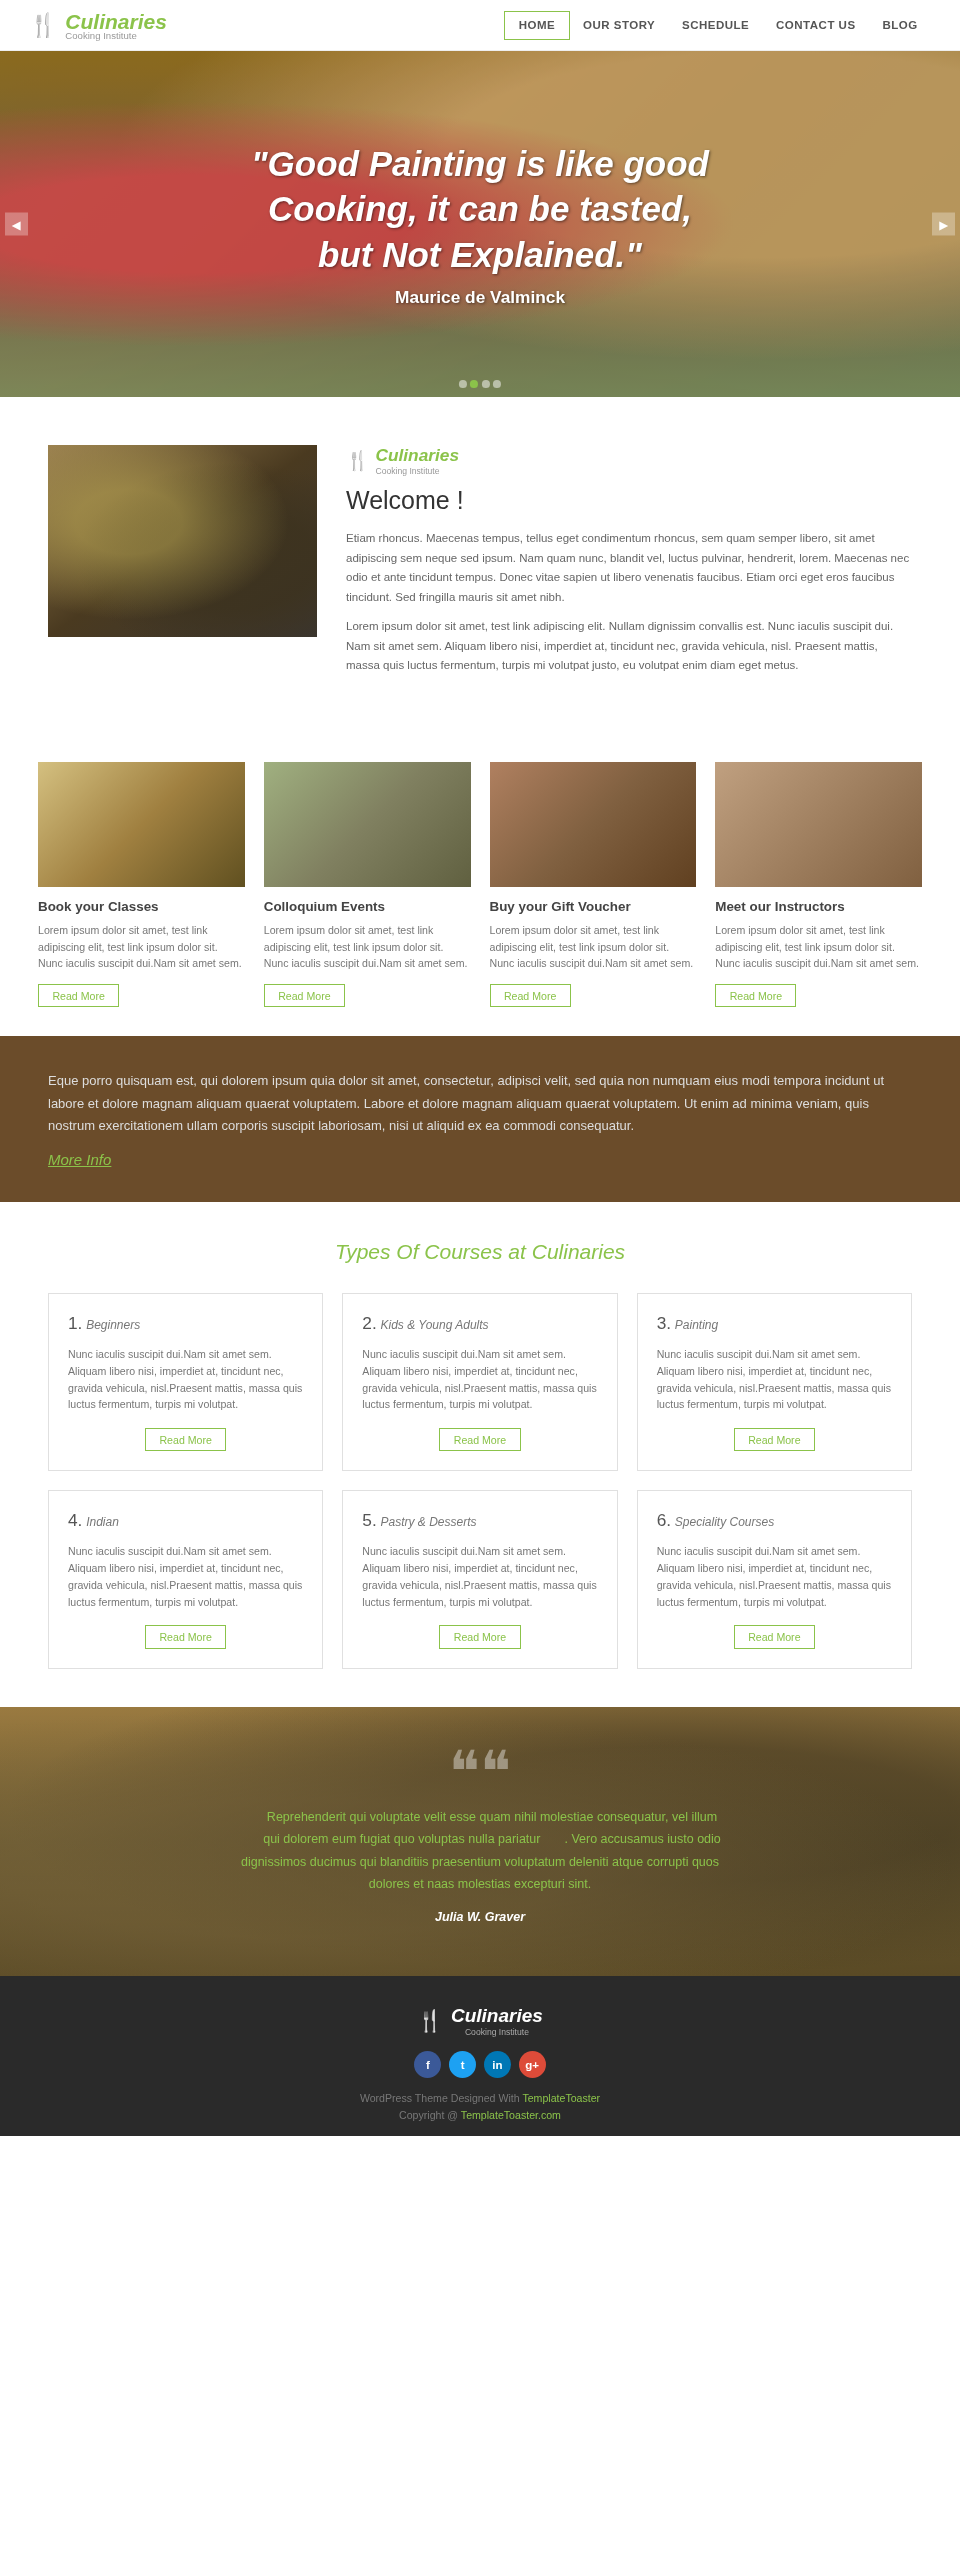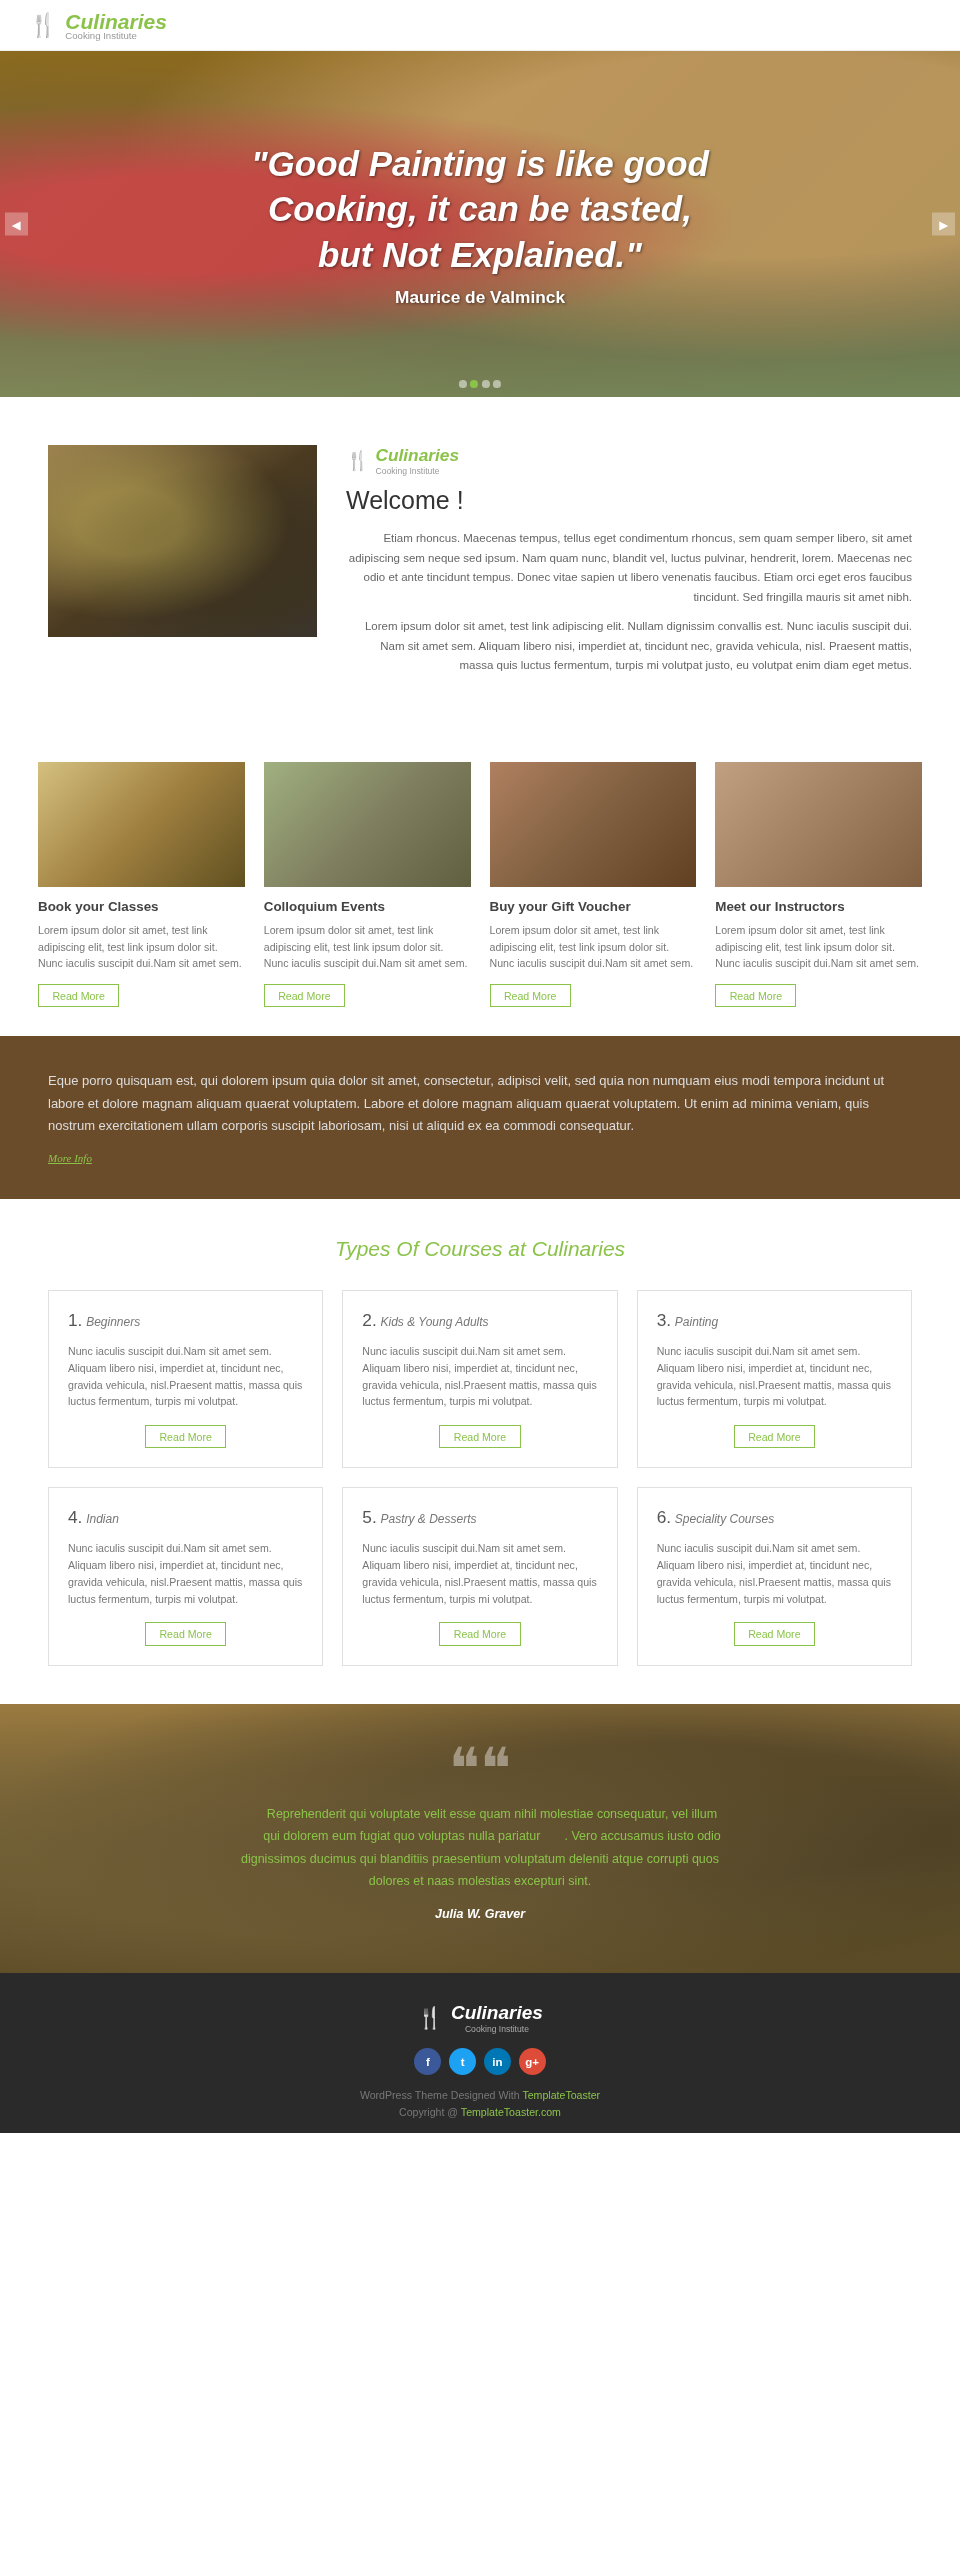--- a/index.html
+++ b/index.html
@@ -169,21 +169,20 @@
       font-size: 25px;
       font-weight: normal;
       color: #333;
       margin-bottom: 14.4px;
     }
     .welcome-content p {
       font-size: 11.5px;
       color: #666;
       line-height: 1.7;
       margin-bottom: 9.6px;
-      text-align: right;
     }
 
     
     .features-section {
       padding: 29px 38px;
       display: flex;
       gap: 19px;
       justify-content: flex-end;
     }
     .feature-card {
@@ -249,25 +248,24 @@
     }
     .recipe-banner h2 span { color: #8bc34a; font-style: italic; }
     .recipe-banner p {
       font-size: 13px;
       line-height: 1.7;
       color: #ddd;
       margin-bottom: 14.4px;
     }
     .more-info-link {
       color: #8bc34a;
-      font-size: 11px;
+      font-size: 15px;
       text-decoration: underline;
       cursor: pointer;
       font-style: italic;
-      font-family: Liberation Serif, serif;
     }
 
     
     .courses-section {
       padding: 38px 48px;
     }
     .courses-section h2 {
       text-align: center;
       font-size: 21px;
       font-weight: normal;
@@ -423,20 +421,27 @@
 <body>
 
 <header class="header">
   <div class="logo-area">
     <span class="logo-icon">🍴</span>
     <div>
       <span class="logo-text-main">Culinaries</span>
       <span class="logo-text-sub">Cooking Institute</span>
     </div>
   </div>
+  <nav>
+    <a href="#" class="active">HOME</a>
+    <a href="#">OUR STORY</a>
+    <a href="#">SCHEDULE</a>
+    <a href="#">CONTACT US</a>
+    <a href="#">BLOG</a>
+  </nav>
 </header>
 
 <section class="hero">
   <div class="hero-bg"></div>
   <button class="hero-nav-btn left">◀</button>
   <div class="hero-text">
     <h1>"Good Painting is like good Cooking, it can be tasted, but Not Explained."</h1>
     <div class="author">Maurice de Valminck</div>
   </div>
   <button class="hero-nav-btn right">▶</button>

